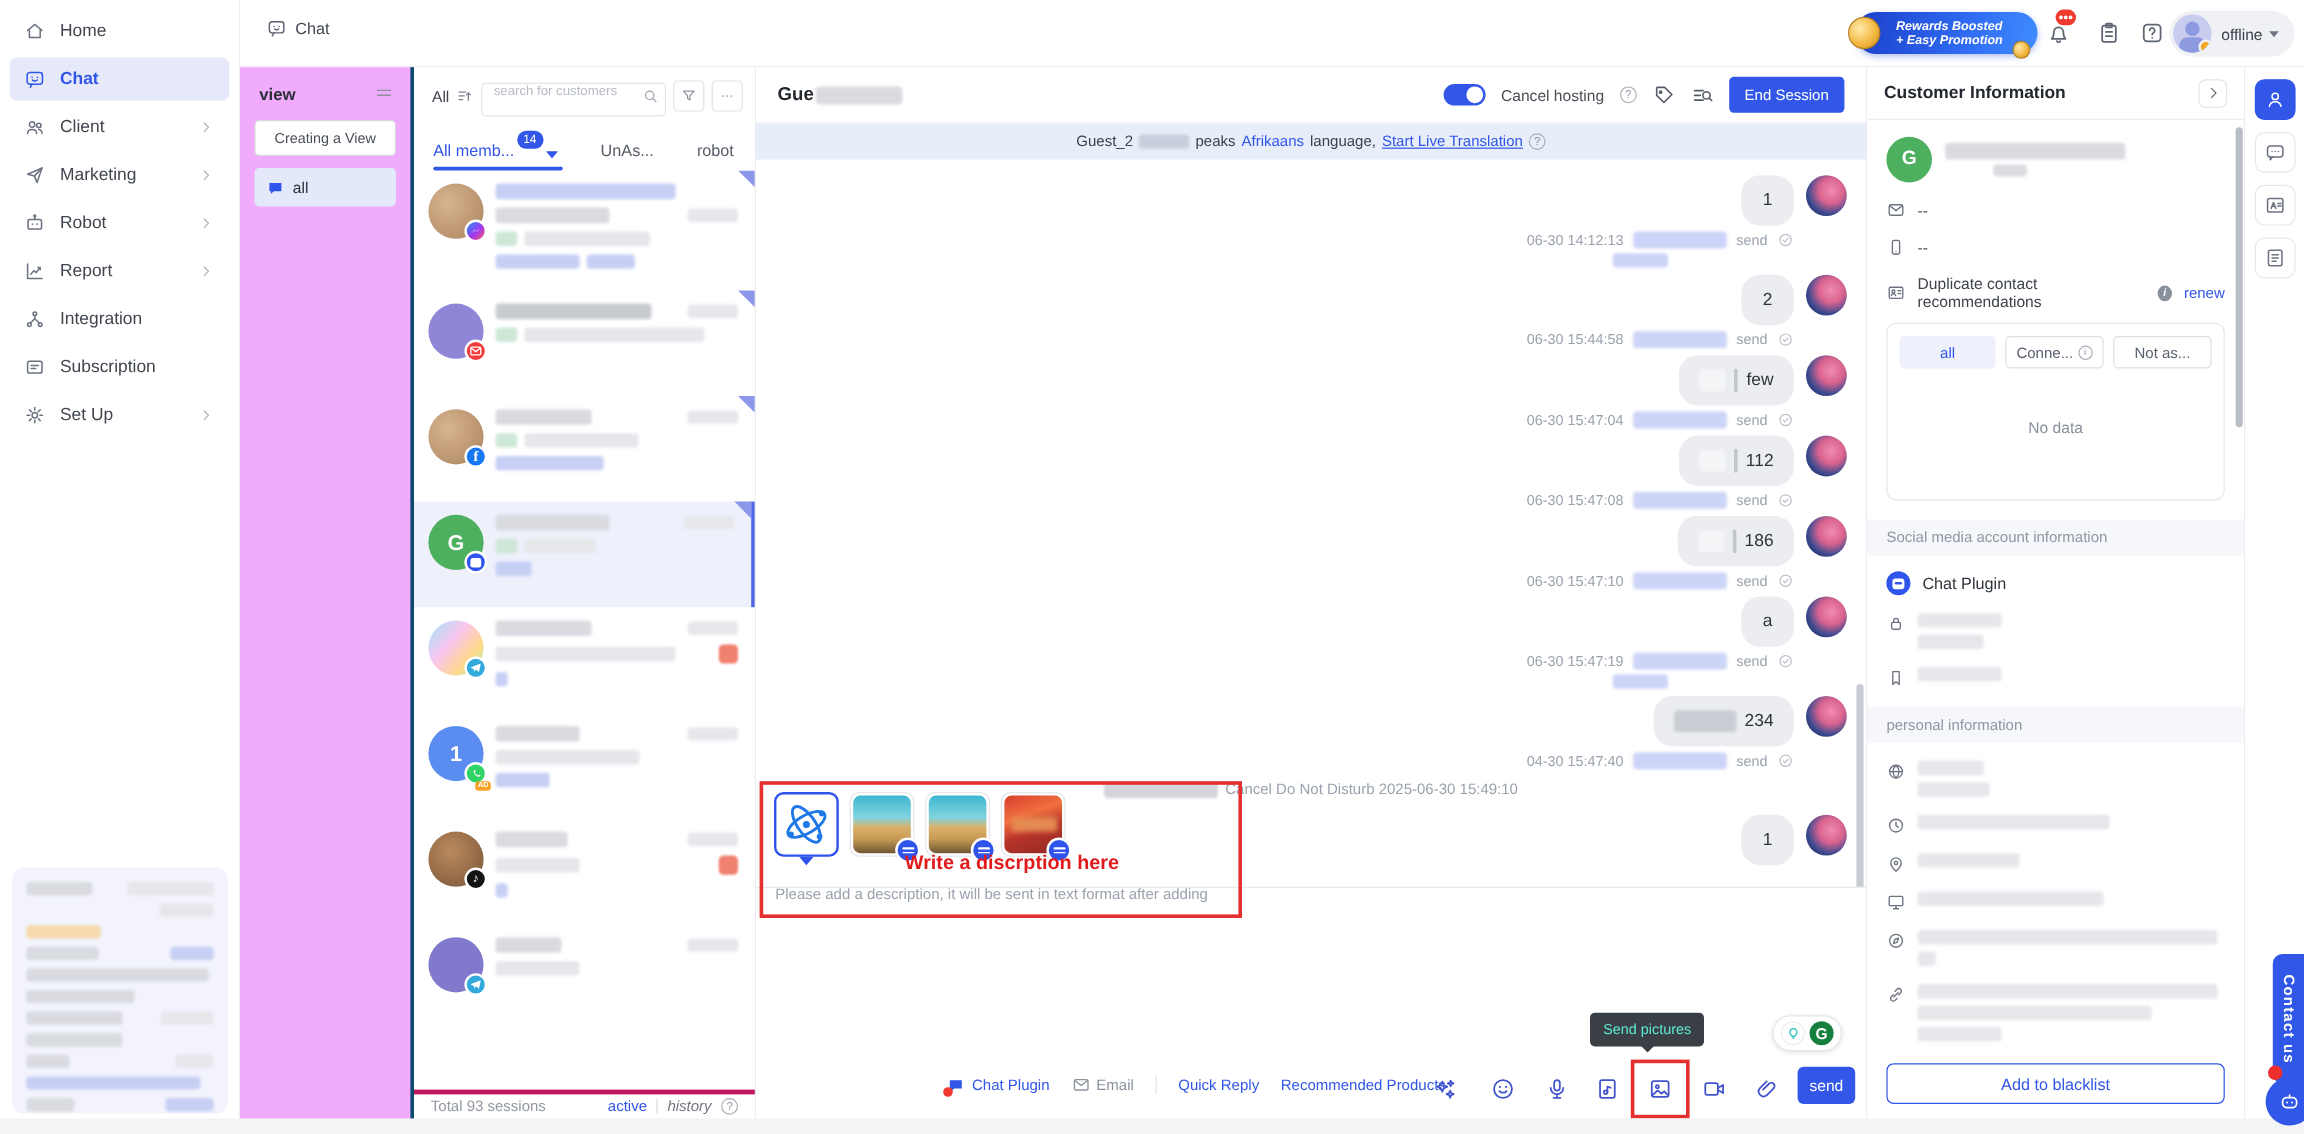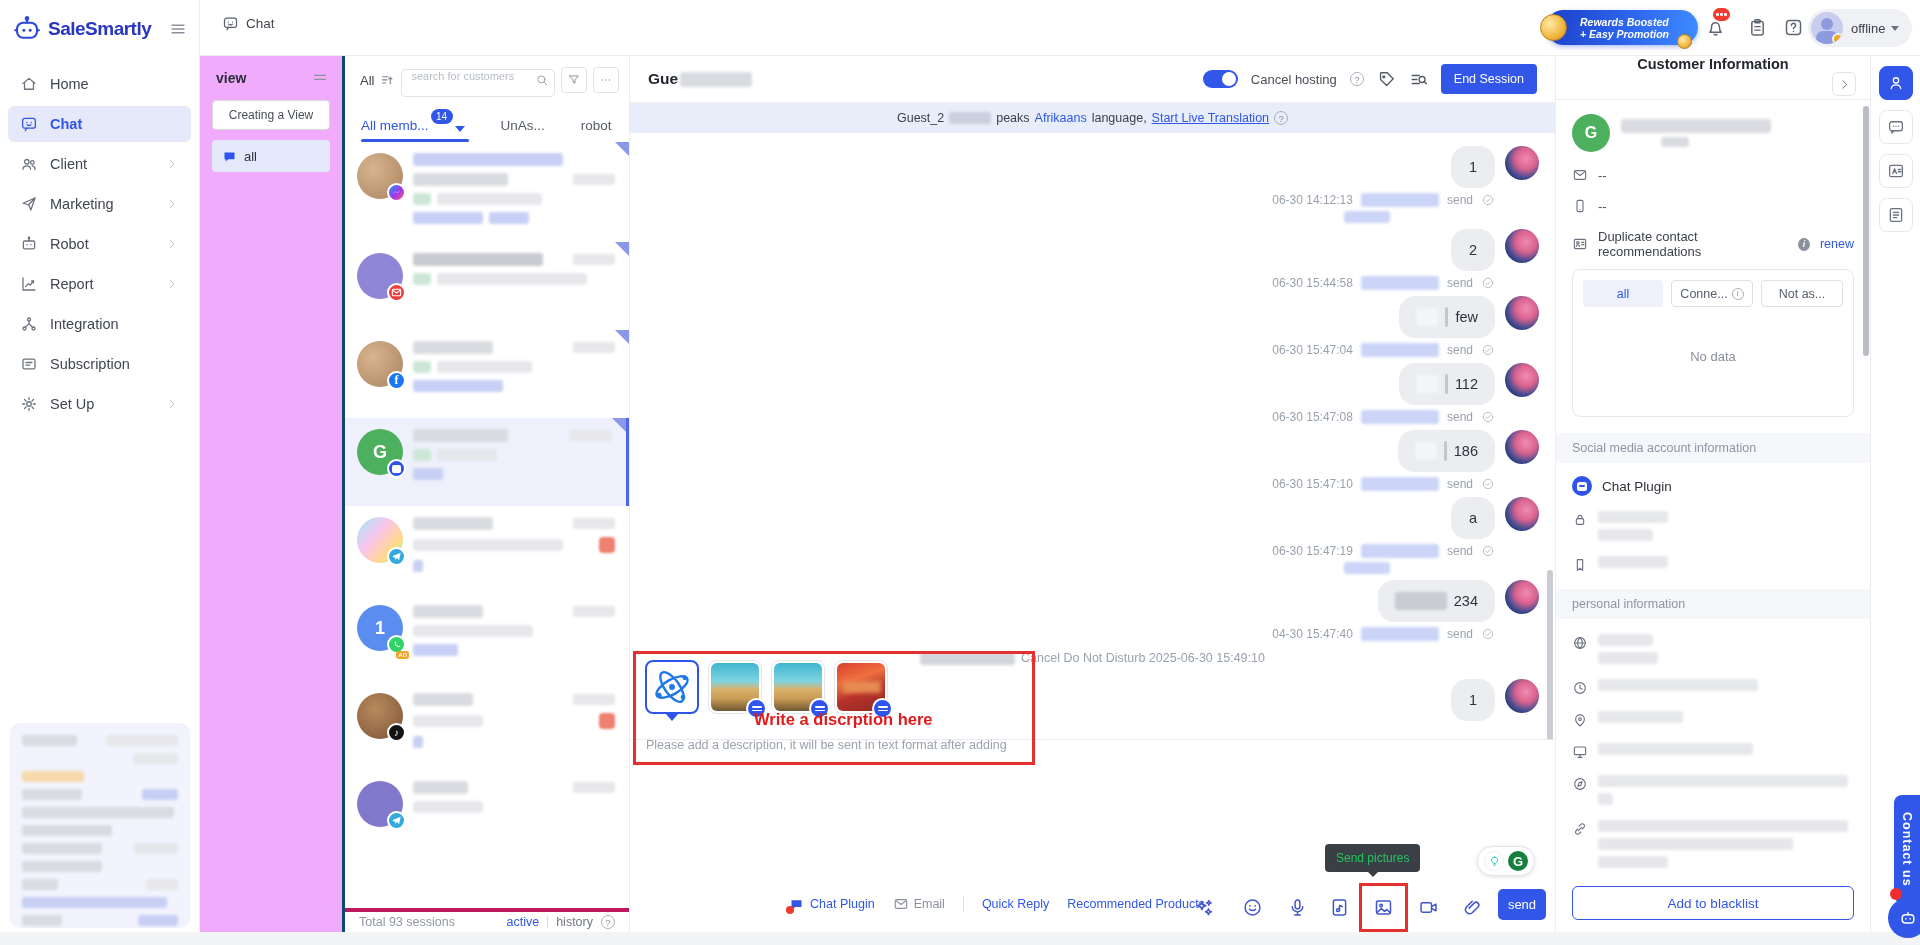--- a/index.html
+++ b/index.html
@@ -86,21 +86,21 @@
   .wa-ad { position:absolute; right:-6px; bottom:-8px; background:#f7a325; color:#fff; font-size:6px; font-weight:bold; border-radius:3px; padding:1px 2px; }
   .cl-body { flex:1; min-width:0; }
   .cl-row { display:flex; align-items:center; gap:6px; margin-bottom:7px; }
   .cl-time { margin-left:auto; }
   .red-badge { margin-left:auto; width:16px; height:16px; border-radius:4px; background:#f0806f; filter:blur(1px); }
   .cl-footer { flex:none; height:37px; border-top:4px solid #be185d; display:flex; align-items:flex-end; padding:16px 14px; font-size:12.5px; }
   .cl-total { color:#9298a3; }
   .cl-foot-right { margin-left:auto; display:flex; align-items:center; gap:8px; }
   .cl-active { color:#3156e8; cursor:pointer; }
   .cl-divider { width:1px; height:12px; background:#d9dbe0; }
-  .cl-history { color:#737880; cursor:pointer; }
+  .cl-history { color:#737880; cursor:pointer;font-style:italic; }
   .q-circle { width:14px; height:14px; border-radius:50%; border:1px solid #aab0b9; color:#8a919d; font-size:9.5px; display:inline-flex; align-items:center; justify-content:center; }
 
   
   .chat-main { position:absolute; left:630px; top:56px; width:925px; height:889px; background:#fff; }
   .cm-header { height:47px; display:flex; align-items:center; padding:0 18px; border-bottom:1px solid #f0f1f3; }
   .cm-title { font-size:15.5px; font-weight:bold; color:#23272e; display:flex; align-items:center; gap:2px; }
   .cm-title .bar { width:72px; height:15px; }
   .cm-right { margin-left:auto; display:flex; align-items:center; gap:13px; }
   .toggle { width:35px; height:18px; border-radius:9px; background:#3156e8; position:relative; cursor:pointer; }
   .toggle .knob { position:absolute; right:2px; top:2px; width:14px; height:14px; border-radius:50%; background:#fff; }
@@ -134,21 +134,21 @@
   .tool-left { position:absolute; left:158px; top:156px; display:flex; align-items:center; gap:18px; font-size:12.5px; }
   .tl-item { display:flex; align-items:center; gap:5px; cursor:pointer; }
   .tl-item .ic { width:16px; height:16px; }
   .tl-blue { color:#3156e8; }
   .tl-gray { color:#8a919d; }
   .tl-sep { width:1px; height:16px; background:#dfe1e6; }
   .cp-icon-wrap { position:relative; width:17px; height:15px; color:#3156e8; }
   .cp-dot { position:absolute; left:-2px; bottom:-2px; width:8px; height:8px; border-radius:50%; background:#ee3b2e; }
   .tool-ic { position:absolute; top:157px; width:21px; height:21px; color:#4255cc; cursor:pointer; }
   .send-btn { position:absolute; left:868px; top:149px; width:48px; height:31px; background:#3156e8; color:#fff; border:none; border-radius:5px; font-size:13px; cursor:pointer; font-family:"Liberation Sans",sans-serif; }
-  .tooltip { position:absolute; left:695px; top:104px; background:#3a3f45; color:#22c55e; font-size:12px; padding:7px 11px; border-radius:4px; white-space:nowrap; }
+  .tooltip { position:absolute; left:695px; top:104px; background:#3a3f45; color:#5eead4; font-size:12px; padding:7px 11px; border-radius:4px; white-space:nowrap; }
   .tooltip:after { content:""; position:absolute; left:50%; bottom:-5px; transform:translateX(-50%); border-left:6px solid transparent; border-right:6px solid transparent; border-top:6px solid #3a3f45; }
   .hl-box { position:absolute; left:729px; top:143px; width:49px; height:49px; border:3px solid #e62f2f; }
   .gram-pill { position:absolute; left:847px; top:106px; width:58px; height:30px; background:#fff; border:1px solid #e4e6ea; border-radius:16px; box-shadow:0 1px 4px rgba(0,0,0,.12); display:flex; align-items:center; justify-content:center; gap:4px; cursor:pointer; }
   .gp-bulb { width:20px; height:20px; border-radius:50%; background:#fff; border:1px solid #eee; display:flex; align-items:center; justify-content:center; color:#15c0b8; }
   .gp-g { width:20px; height:20px; border-radius:50%; background:#15803d; color:#fff; font-weight:bold; font-size:13px; display:flex; align-items:center; justify-content:center; }
 
   
   .anno-box { position:absolute; left:3px; top:595px; width:402px; height:114px; border:3px solid #e62f2f; background:transparent; z-index:4; }
   .thumbs { position:absolute; left:9px; top:6px; display:flex; gap:9px; }
   .thumb { position:relative; width:54px; height:54px; border-radius:8px; background:#fff; border:1px solid #e4e6ea; overflow:visible; cursor:pointer; }
@@ -158,21 +158,21 @@
   .thumb.red .inner { background:linear-gradient(160deg,#d93f2e 0%,#f0703f 35%,#b8332a 60%,#8f2a24 100%); }
   .thumb.red .inner:after { content:""; position:absolute; left:6px; top:18px; width:38px; height:12px; background:#e58a52; filter:blur(2px); }
   .thumb .t-badge { position:absolute; right:-6px; bottom:-6px; width:21px; height:21px; border-radius:50%; background:#2f54eb; border:2px solid #fff; display:flex; flex-direction:column; align-items:center; justify-content:center; gap:2px; }
   .thumb .t-badge i { width:10px; height:1.6px; background:#fff; border-radius:1px; }
   .sel-tri { position:absolute; left:50%; bottom:-9px; transform:translateX(-50%); width:0; height:0; border-left:6px solid transparent; border-right:6px solid transparent; border-top:7px solid #2f54eb; }
   .anno-title { position:absolute; left:118px; top:56px; color:#e11b1b; font-weight:bold; font-size:16.5px; white-space:nowrap; }
   .anno-desc { position:absolute; left:10px; top:84px; color:#9aa2ad; font-size:12.5px; white-space:nowrap; }
 
   
   .info-panel { position:absolute; left:1555px; top:56px; width:315px; height:889px; background:#fff; border-left:1px solid #ededf0; }
-  .ci-header { height:44px; border-bottom:1px solid #ececf0; display:flex; align-items:center; padding:0 14px;flex-direction:column; }
+  .ci-header { height:44px; border-bottom:1px solid #ececf0; display:flex; align-items:center; padding:0 14px; }
   .ci-title { font-size:14.5px; font-weight:bold; color:#23272e; }
   .ci-collapse { margin-left:auto; width:24px; height:24px; border:1px solid #e3e5ea; border-radius:6px; background:#fff; color:#666; display:flex; align-items:center; justify-content:center; cursor:pointer; }
   .ci-collapse .ic { width:13px; height:13px; }
   .ci-body { padding:14px 16px 0; font-size:13px; position:relative; }
   .ci-avatar-row { display:flex; align-items:center; gap:11px; }
   .ci-g { width:38px; height:38px; border-radius:50%; background:#4db05e; color:#fff; font-size:16px; font-weight:bold; display:flex; align-items:center; justify-content:center; flex:none; }
   .ci-name-bars .bar { width:150px; height:14px; }
   .ci-name-bars .bar.tiny { width:28px; height:10px; margin:4px 0 0 40px; }
   .ci-row { display:flex; align-items:center; gap:10px; margin-top:15px; color:#4a4f57; }
   .ci-row .ic { width:16px; height:16px; color:#6b7280; flex:none; }
@@ -205,34 +205,20 @@
 
   
   .electron { position:absolute; inset:3px; color:#1f78e8; }
 </style>
 </head>
 <body>
 
 <div class="app">
 
   <div class="sidebar">
-    <div class="logo-row">
-      <svg class="ic logo-mark" viewBox="0 0 24 24">
-          <rect x="4" y="7" width="16" height="12" rx="5"></rect>
-          <circle cx="9.5" cy="13" r="1.2" fill="currentColor" stroke="none"></circle>
-          <circle cx="14.5" cy="13" r="1.2" fill="currentColor" stroke="none"></circle>
-          <path d="M12 7V4.5"></path>
-          <circle cx="12" cy="3.5" r="1"></circle>
-          <path d="M4 13H2.5M20 13h1.5"></path>
-        </svg>
-      <span class="logo-text">SaleSmartly</span>
-      <svg class="ic side-burger" viewBox="0 0 24 24">
-          <path d="M4 7h16M4 12h16M4 17h16"></path>
-        </svg>
-    </div>
     <div class="nav" id="nav">
         <div class="nav-item">
           <svg class="ic nico" viewBox="0 0 24 24">
             <path d="M4 11.2L12 4.5l8 6.7"></path>
             <path d="M6 9.8V19h12V9.8"></path>
           </svg>
           <span class="nav-label">Home</span>
         </div>
         <div class="nav-item active">
           <svg class="ic nico" viewBox="0 0 24 24">

